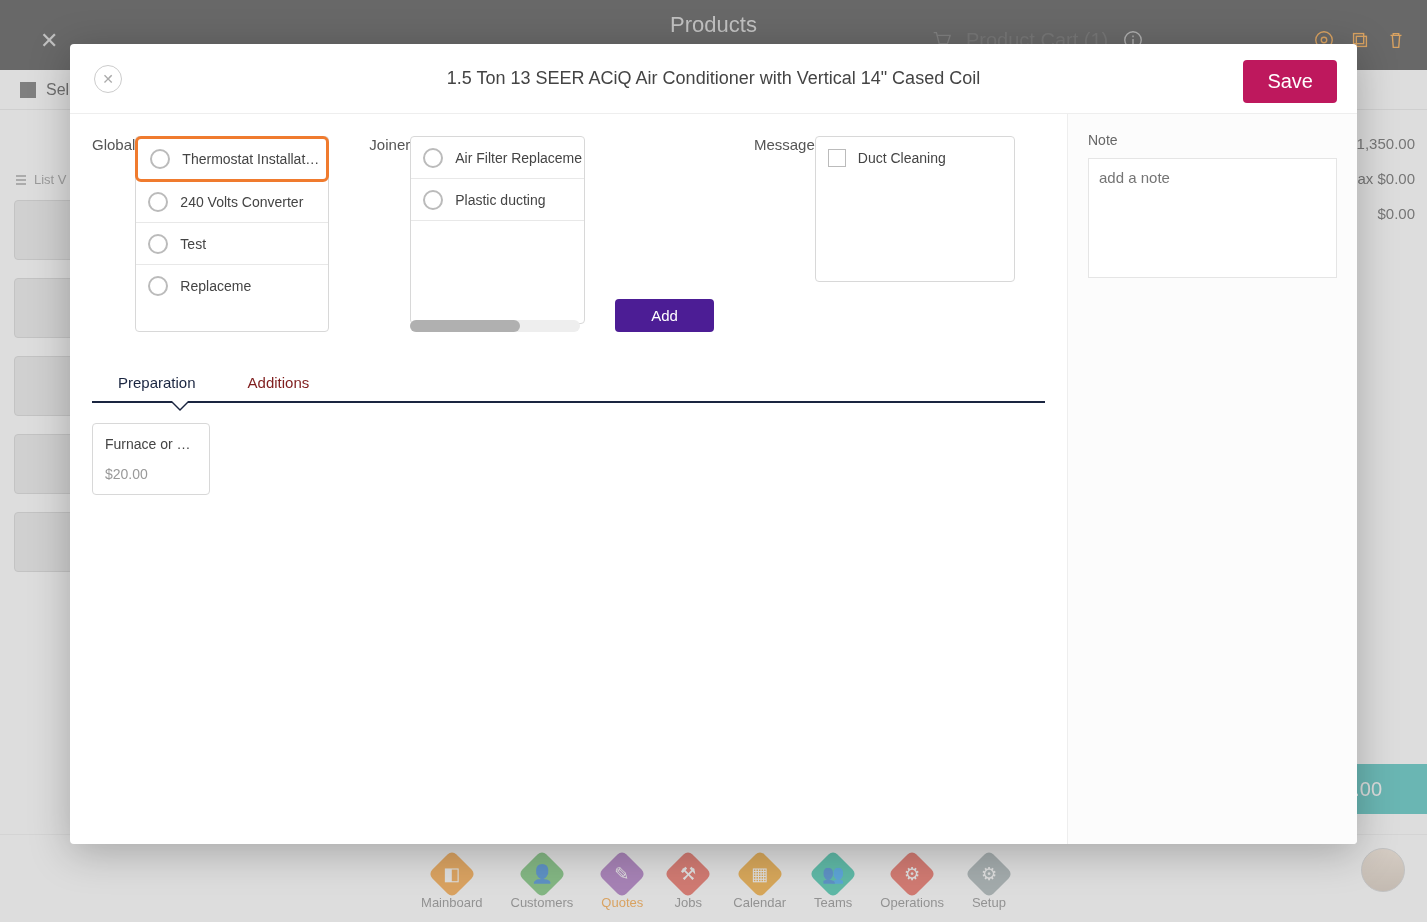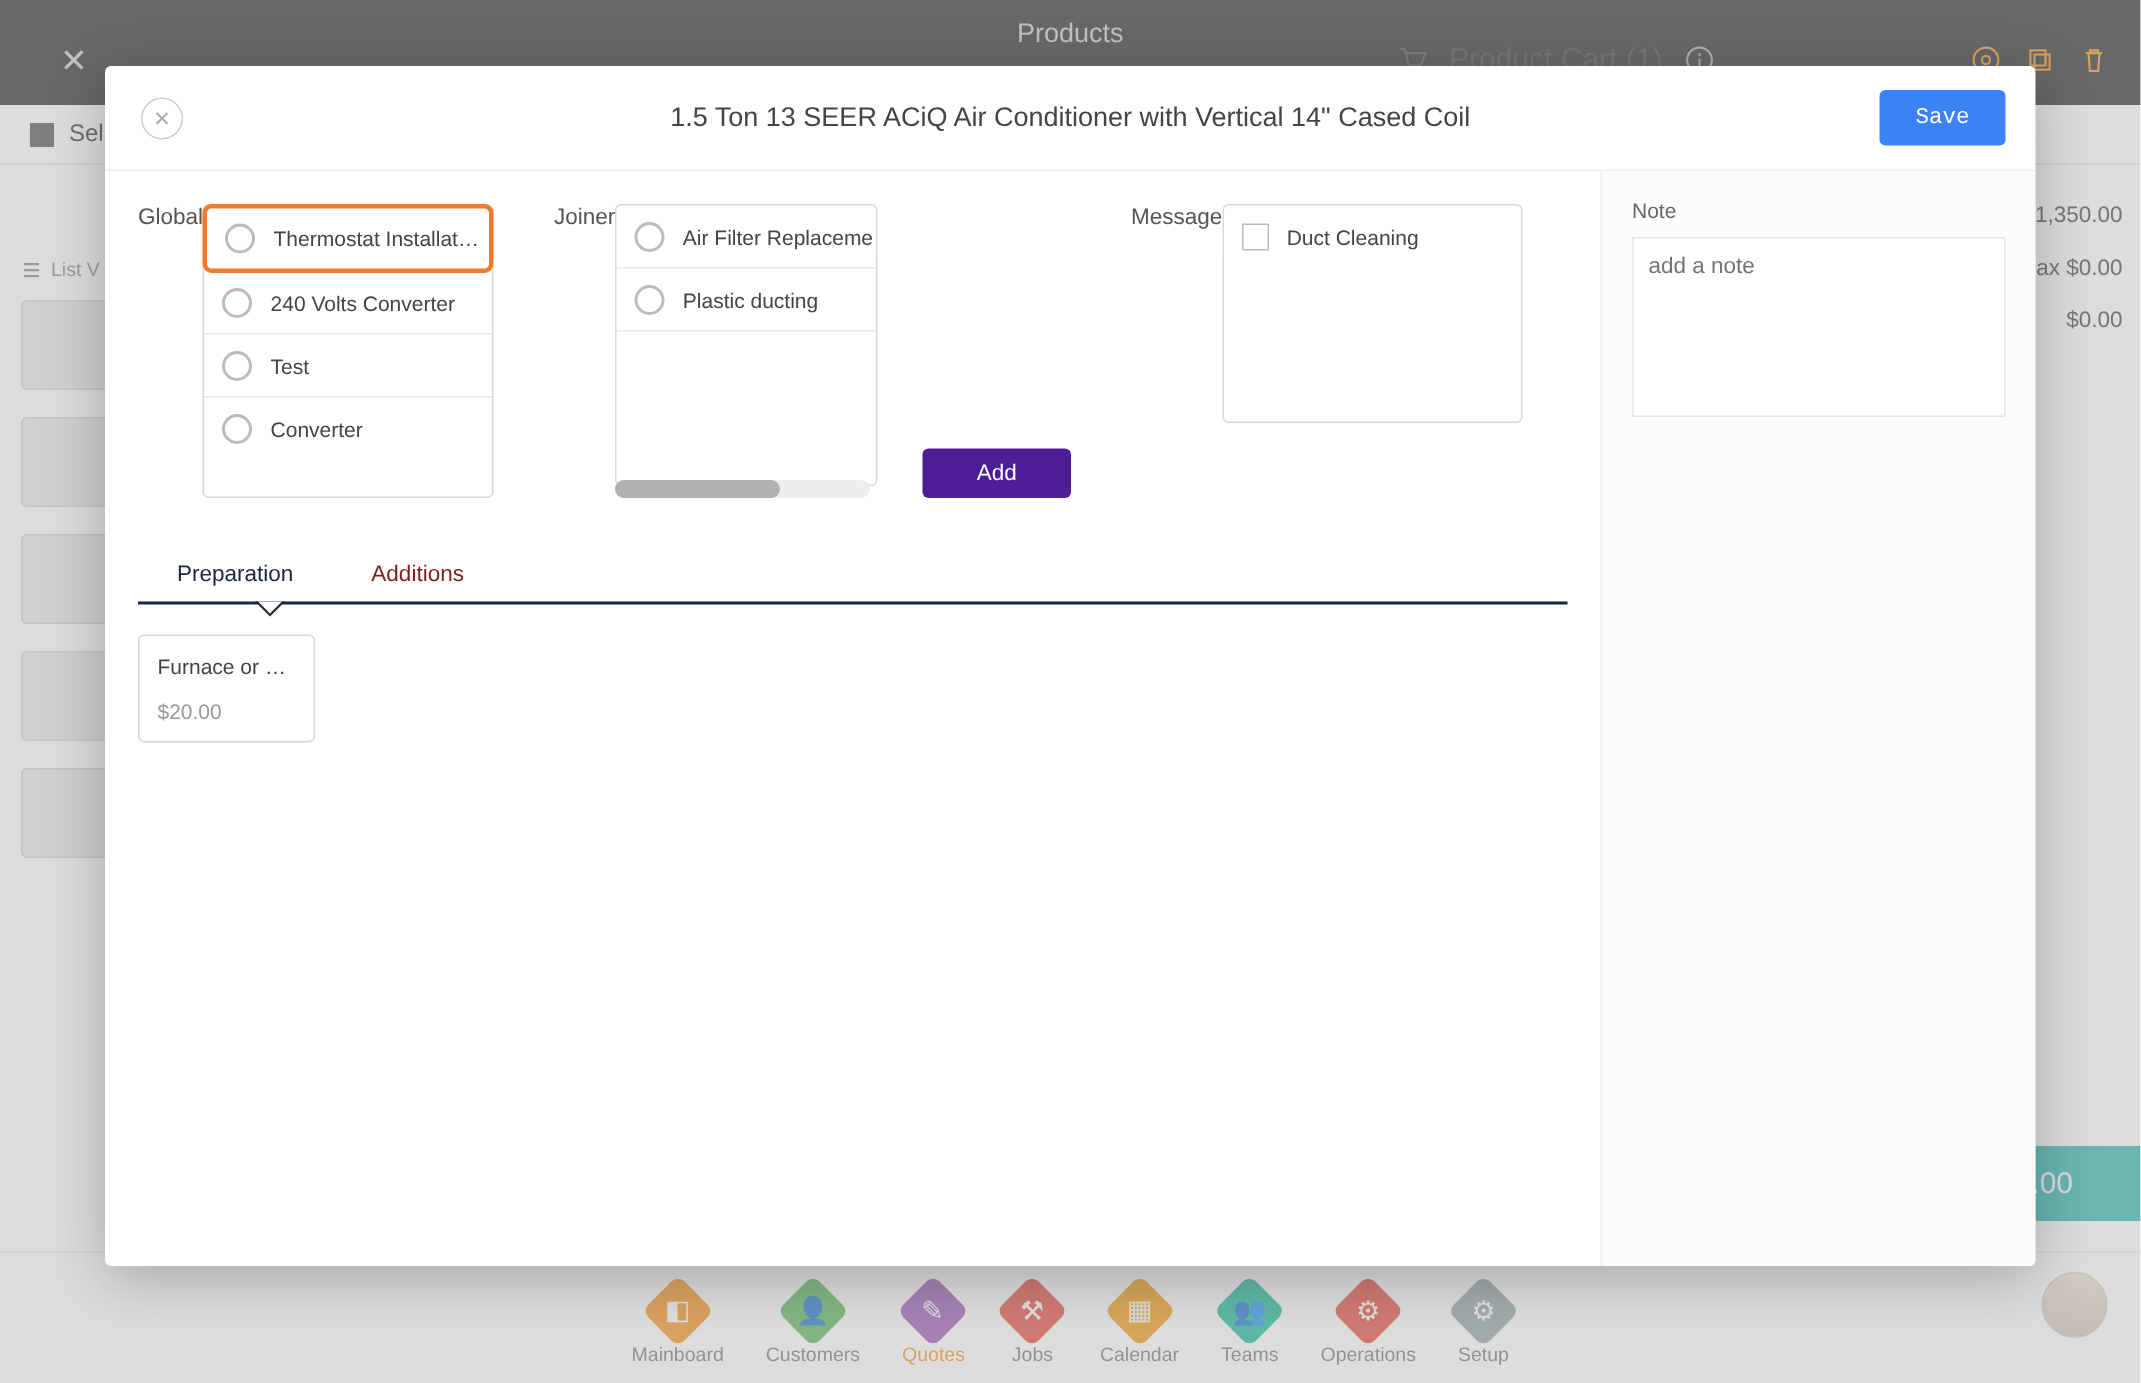--- a/index.html
+++ b/index.html
@@ -1,21 +1,21 @@
 <!DOCTYPE html>
 <html><head>
 <meta charset="utf-8">
 <style>
 * { margin: 0; padding: 0; box-sizing: border-box; font-family: -apple-system, BlinkMacSystemFont, "Segoe UI", Arial, sans-serif; }
 body { width: 1427px; height: 922px; overflow: hidden; position: relative; background: #fff; }
 
 
 .bg-layer { position: absolute; inset: 0; }
 .bg-header { height: 70px; background: #2a2a2a; color: #999; display: flex; align-items: center; justify-content: center; padding: 0 20px; position: relative; }
-.bg-header .title { font-size: 18px; color: #ccc; font-weight: 400; position: absolute; top: 12px; left: 50%; transform: translateX(-50%);}
+.bg-header .title { font-size: 22px; color: #ccc; font-weight: 400; position: absolute; top: 12px; left: 50%; transform: translateX(-50%);}
 .bg-header .close-x { position: absolute; left: 40px; top: 28px; color: #ccc; font-size: 22px; }
 .bg-subheader { height: 40px; background: #fff; border-bottom: 1px solid #e5e5e5; display: flex; align-items: center; padding: 0 20px; color: #333; }
 .bg-subheader .diamond { width: 16px; height: 16px; background: #555; margin-right: 10px; }
 .bg-left-col { position: absolute; left: 14px; top: 170px; width: 60px; }
 .bg-listview { position: absolute; left: 14px; top: 172px; color: #888; font-size: 13px; display: flex; align-items: center; gap: 6px;}
 .bg-thumb { width: 60px; height: 60px; background: #e8e8e8; border: 1px solid #d0d0d0; border-radius: 4px; margin-bottom: 18px; }
 .bg-cart-bar { position: absolute; top: 20px; right: 20px; left: 930px; height: 40px; display: flex; align-items: center; gap: 14px; color: #444; }
 .bg-cart-bar .cart-label { font-size: 20px; color: #444; }
 .bg-cart-bar .spacer { flex: 1; }
 .bg-cart-bar .ic { width: 22px; height: 22px; }
@@ -30,21 +30,21 @@
 .avatar { position: absolute; right: 22px; bottom: 30px; width: 44px; height: 44px; border-radius: 50%; background: linear-gradient(#f0e0d0,#d0c0b0); border: 1px solid #ccc; }
 
 
 .dim { position: absolute; inset: 0; background: rgba(180,180,180,0.45); }
 
 
 .modal { position: absolute; left: 70px; top: 44px; right: 70px; bottom: 78px; background: #fff; border-radius: 4px; box-shadow: 0 8px 40px rgba(0,0,0,0.25); display: flex; flex-direction: column; overflow: hidden; }
 .modal-header { height: 70px; border-bottom: 1px solid #eee; display: flex; align-items: center; padding: 0 24px; position: relative; }
 .modal-header .title { position: absolute; left: 50%; transform: translateX(-50%); font-size: 18px; color: #444; }
 .modal-header .close-circle { width: 28px; height: 28px; border: 1px solid #ccc; border-radius: 50%; display: flex; align-items: center; justify-content: center; color: #aaa; font-size: 14px; }
-.modal-header .save-btn { position: absolute; right: 20px; top: 16px; background: #3b82f6; color: #fff; border: none; padding: 10px 24px; font-size: 15px; border-radius: 4px; font-family: Liberation Mono, monospace; }
+.modal-header .save-btn { position: absolute; right: 20px; top: 16px; background: #be185d; color: #fff; border: none; padding: 10px 24px; font-size: 20px; border-radius: 4px; }
 .modal-body { flex: 1; display: flex; overflow: hidden; }
 
 .left-main { flex: 1; padding: 22px 0 0 0; overflow: auto; }
 .cols { display: flex; gap: 40px; padding: 0 22px 22px 22px; }
 .col { display: flex; flex-direction: row; }
 .col h4 { font-size: 15px; font-weight: 400; color: #555; margin-bottom: 14px; }
 .list-box { width: 194px; border: 1px solid #d8d8d8; border-radius: 4px; background: #fff; position: relative; }
 .list-box.joiner { width: 175px; }
 .list-box.message { width: 200px; height: 146px; }
 .list-row { height: 42px; border-bottom: 1px solid #e8e8e8; display: flex; align-items: center; padding: 0 12px; gap: 12px; font-size: 14px; color: #444; white-space: nowrap; overflow: hidden; }
@@ -204,21 +204,21 @@
             <div class="list-row">
               <div class="radio"></div>
               <span>240 Volts Converter</span>
             </div>
             <div class="list-row">
               <div class="radio"></div>
               <span>Test</span>
             </div>
             <div class="list-row">
               <div class="radio"></div>
-              <span>Converter</span>
+              <span>Replaceme</span>
             </div>
           </div>
         </div>
 
         <div class="col">
           <h4>Joiner</h4>
           <div class="joiner-area">
             <div class="joiner-col">
               <div class="list-box joiner">
                 <div class="list-row">

